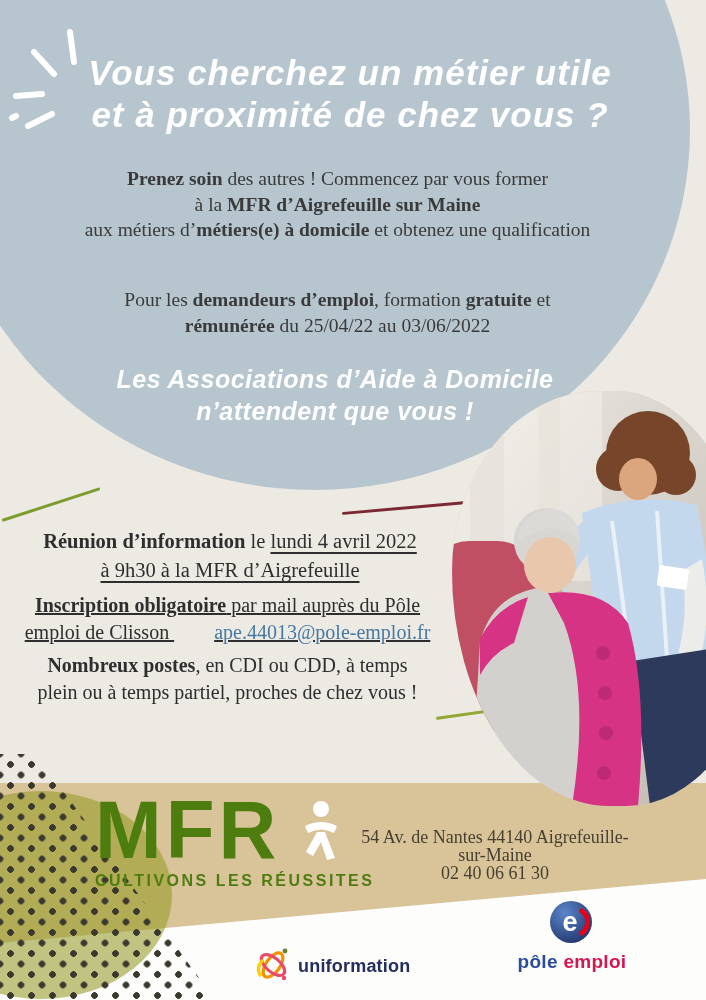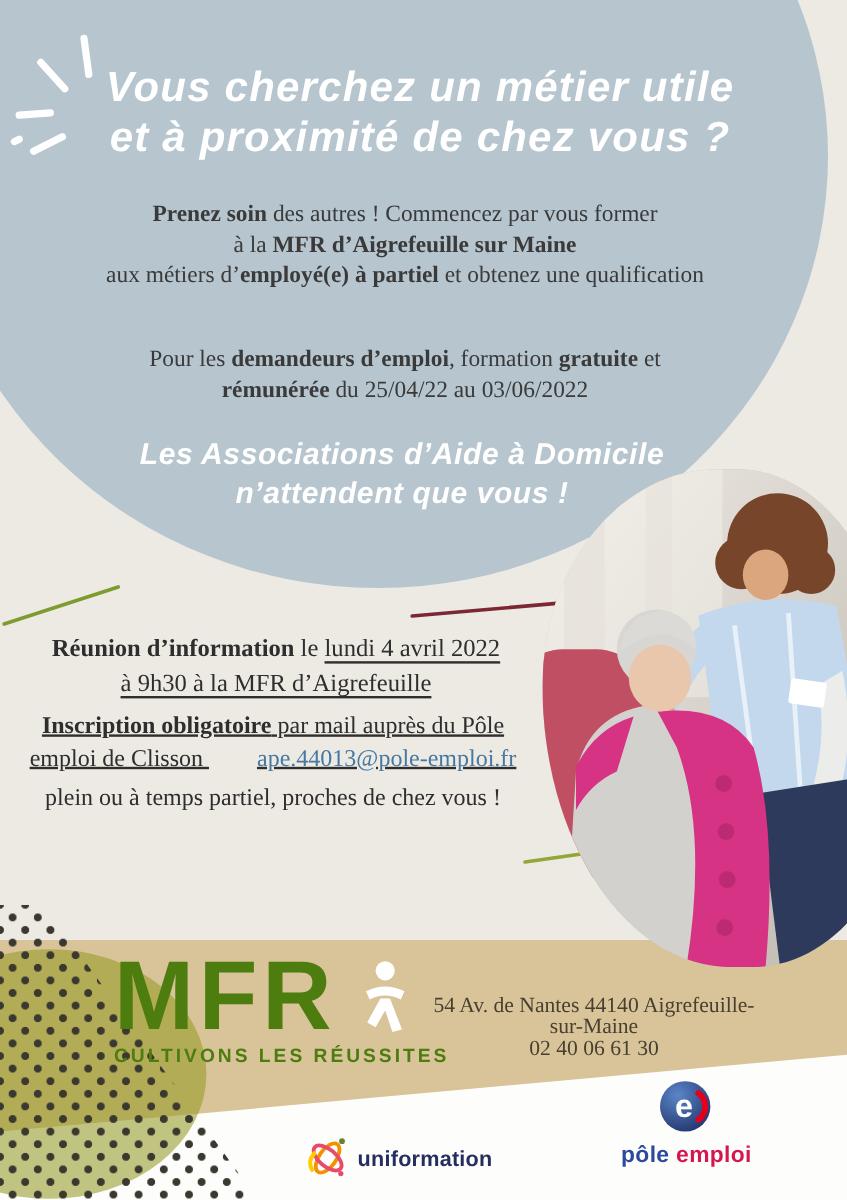--- a/index.html
+++ b/index.html
@@ -97,21 +97,21 @@
   </div>
 
   <div class="title">
     <div>Vous cherchez un métier utile</div>
     <div>et à proximité de chez vous ?</div>
   </div>
 
   <div class="intro">
     <div><span class="b">Prenez soin</span><span> des autres ! Commencez par vous former</span></div>
     <div><span>à la </span><span class="b">MFR d’Aigrefeuille sur Maine</span></div>
-    <div><span>aux métiers d’</span><span class="b">employé(e) à partiel</span><span> et obtenez une qualification</span></div>
+    <div><span>aux métiers d’</span><span class="b">métiers(e) à domicile</span><span> et obtenez une qualification</span></div>
   </div>
 
   <div class="offer">
     <div><span>Pour les </span><span class="b">demandeurs d’emploi</span><span>, formation </span><span class="b">gratuite</span><span> et</span></div>
     <div><span class="b">rémunérée</span><span> du 25/04/22 au 03/06/2022</span></div>
   </div>
 
   <div class="script-text">
     <div>Les Associations d’Aide à Domicile</div>
     <div>n’attendent que vous !</div>
@@ -125,20 +125,21 @@
     <div><span class="b">Réunion d’information</span><span> le </span><span class="u">lundi 4 avril 2022</span></div>
     <div><span class="u">à 9h30 à la MFR d’Aigrefeuille</span></div>
   </div>
 
   <div class="registration">
     <div><span class="b">Inscription obligatoire</span><span> par mail auprès du Pôle</span></div>
     <div><span>emploi de Clisson </span><span class="email">ape.44013@pole-emploi.fr</span></div>
   </div>
 
   <div class="jobs">
+    <div><span class="b">Nombreux postes</span><span>, en CDI ou CDD, à temps</span></div>
     <div>plein ou à temps partiel, proches de chez vous !</div>
   </div>
 
   <div class="photo-blob">
     <svg width="298" height="415" viewBox="0 0 298 415">
       <defs>
         <linearGradient id="bg" x1="0" y1="0" x2="1" y2="1">
           <stop offset="0" stop-color="#efece6"></stop>
             <stop offset="1" stop-color="#bdb6ad"></stop>
         </linearGradient>

